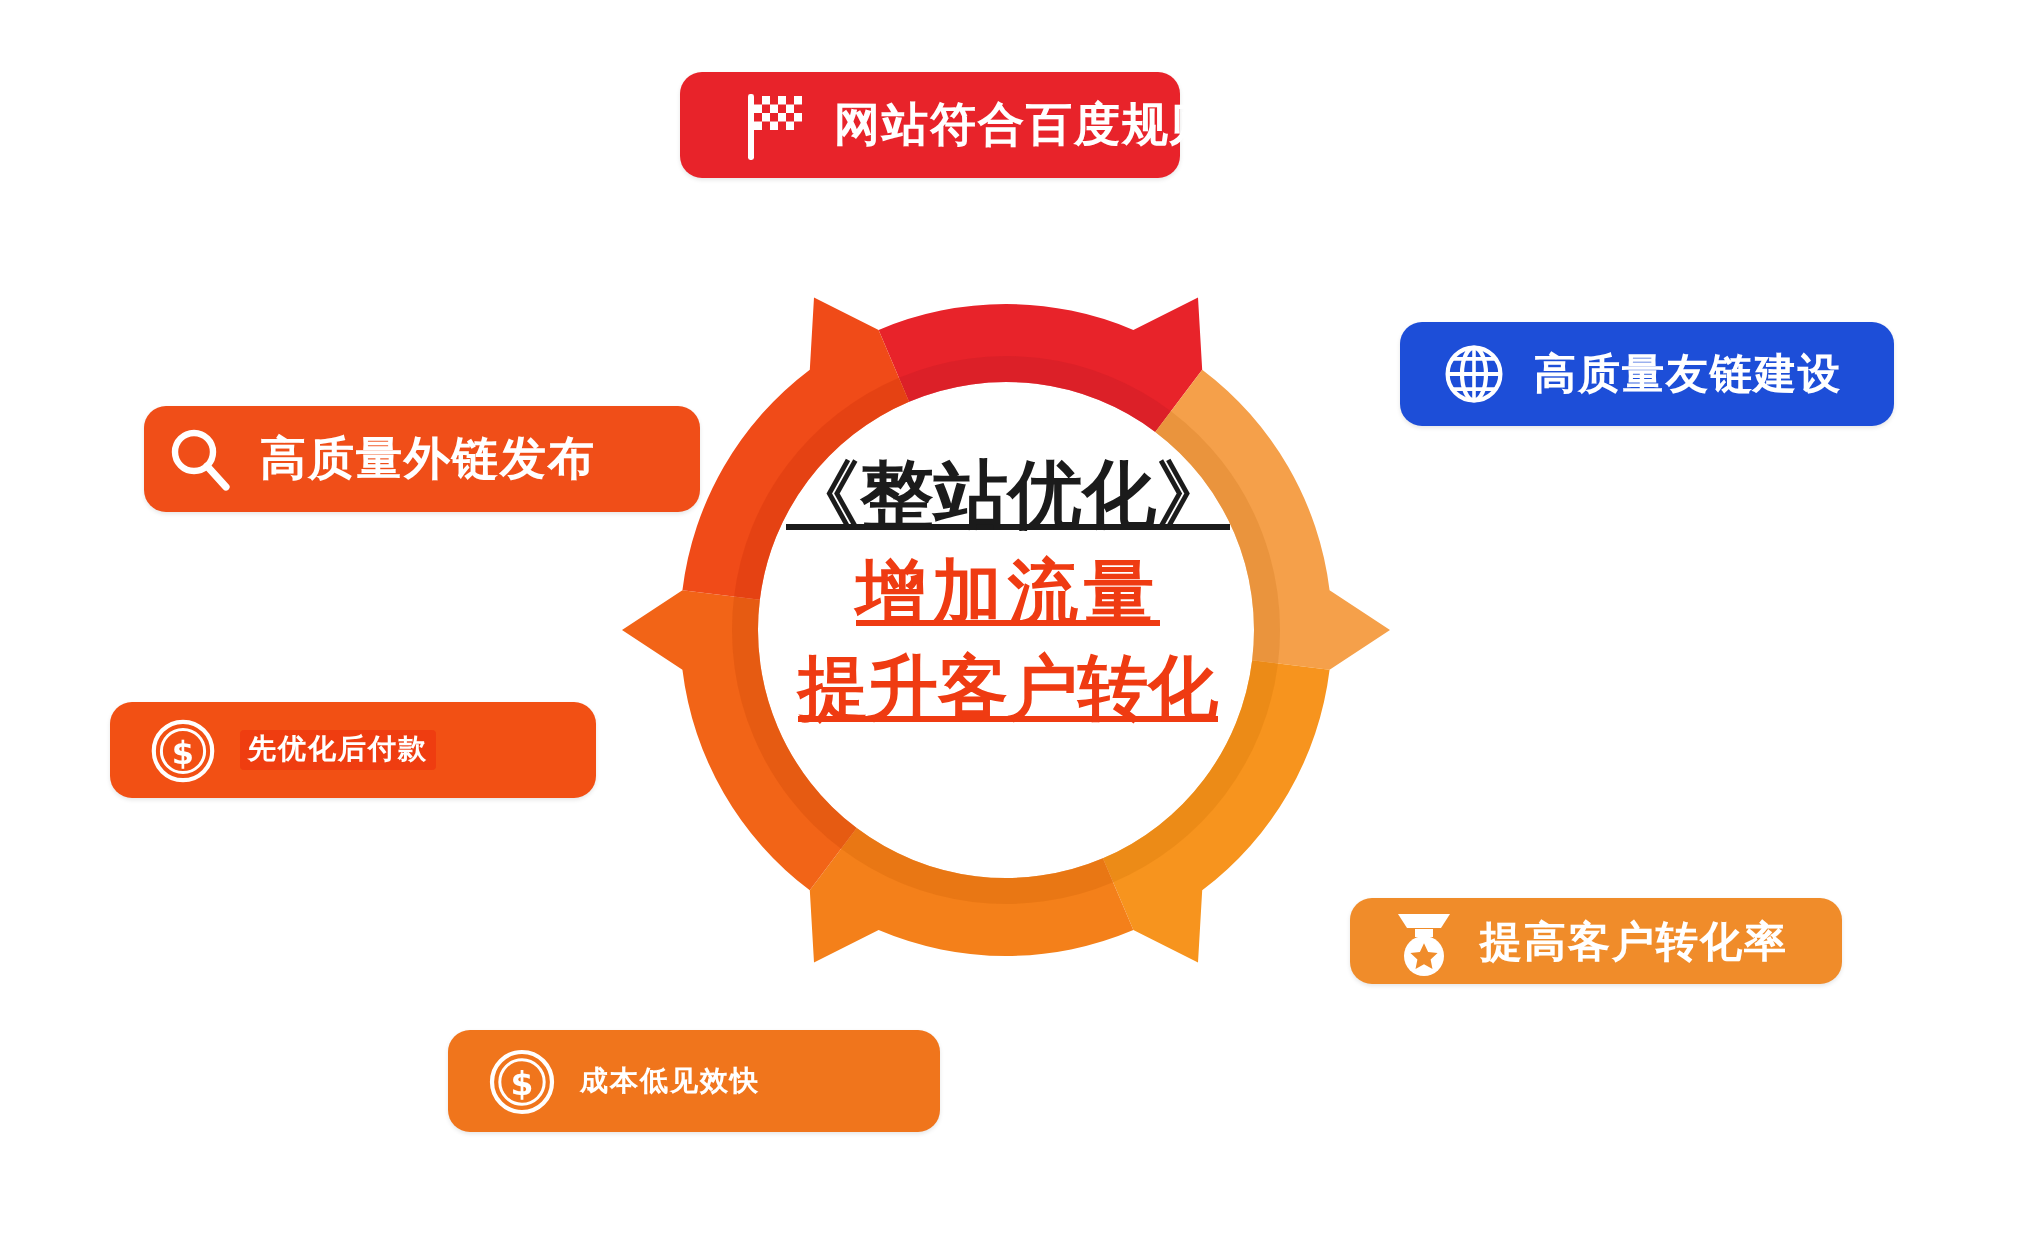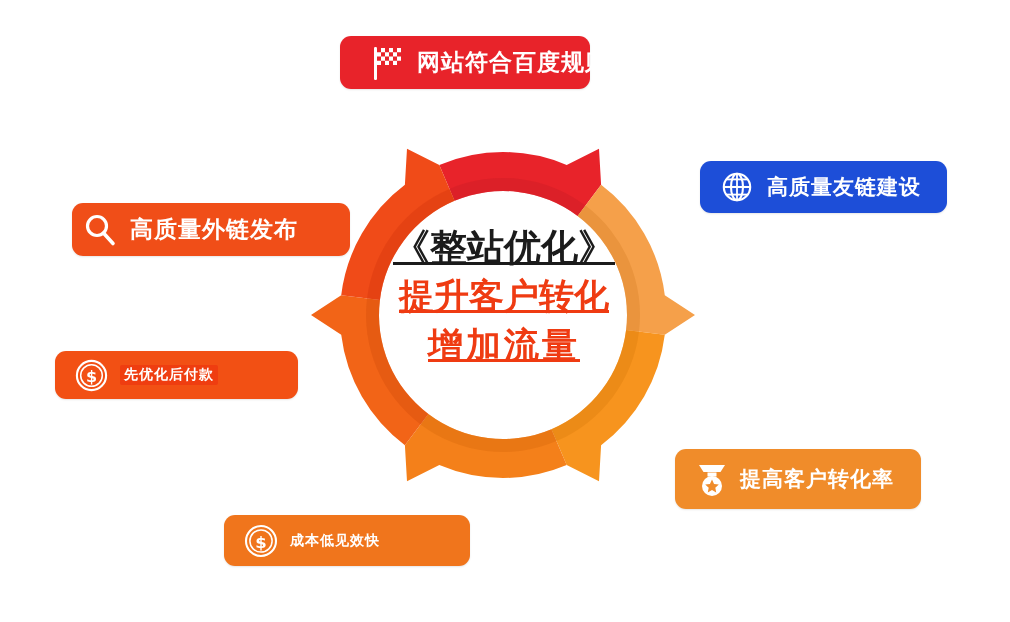--- a/index.html
+++ b/index.html
@@ -72,21 +72,21 @@
   #badge-left-mid .bdg-icon{width:33px;height:33px;}
   #badge-left-mid .bdg-label{
     font-size:14px;margin-left:12px;letter-spacing:1px;
     background:#ef3d10;padding:1px 4px;border-radius:2px;
   }
 
   #badge-bottom{left:224px;top:515px;width:246px;height:51px;background:#f0751c;padding-left:20px;}
   #badge-bottom .bdg-icon{width:34px;height:34px;}
   #badge-bottom .bdg-label{font-size:14px;margin-left:12px;letter-spacing:1px;}
 
-  #badge-right-bot{left:675px;top:449px;width:246px;height:60px;background:#f08c2a;padding-left:20px;}
+  #badge-right-bot{left:675px;top:449px;width:246px;height:43px;background:#f08c2a;padding-left:20px;}
   #badge-right-bot .bdg-icon{width:34px;height:36px;}
   #badge-right-bot .bdg-label{font-size:21px;margin-left:11px;letter-spacing:1px;}
 </style>
 </head>
 <body>
 
 <div id="stage">
 
   <div id="ring-wrap">
     <svg id="ring-svg" viewBox="0 0 384 384" xmlns="http://www.w3.org/2000/svg">
@@ -102,22 +102,22 @@
           <path d="M 93.9 322.18 A 163 163 0 0 1 30.21 211.86 L 0 192 L 30.21 172.14 L 68.92 176.89 A 124 124 0 0 0 117.37 291.03 Z" fill="#f26417"></path>
           <path d="M 117.37 291.03 A 124 124 0 0 1 68.92 176.89 L 56.02 175.3 A 137 137 0 0 0 109.55 301.41 Z" fill="#dd540e" opacity="0.55"></path>
           <path d="M 30.21 172.14 A 163 163 0 0 1 93.9 61.82 L 96 25.72 L 128.31 41.96 L 143.55 77.86 A 124 124 0 0 0 68.92 176.89 Z" fill="#f04b18"></path>
           <path d="M 68.92 176.89 A 124 124 0 0 1 143.55 77.86 L 138.47 65.89 A 137 137 0 0 0 56.02 175.3 Z" fill="#dc3d10" opacity="0.55"></path>
         </g>
     </svg>
   </div>
 
   <div id="center-text">
     <div class="ct-line" id="ct-title">《整站优化》</div>
+    <div class="ct-line" id="ct-sub2">增加流量</div>
     <div class="ct-line" id="ct-sub1">提升客户转化</div>
-    <div class="ct-line" id="ct-sub2">增加流量</div>
   </div>
 
   <div class="badge" id="badge-top">
     <span class="bdg-icon">
       <svg viewBox="0 0 40 38" width="40" height="38" xmlns="http://www.w3.org/2000/svg">
         <rect x="6" y="3" width="3" height="33" rx="1.2" fill="#fff"></rect>
         <g>
           <rect x="9" y="4" width="24" height="17" fill="#fff"></rect>
           <g fill="#e8232a">
             <rect x="9" y="4" width="4" height="4.25"></rect>

